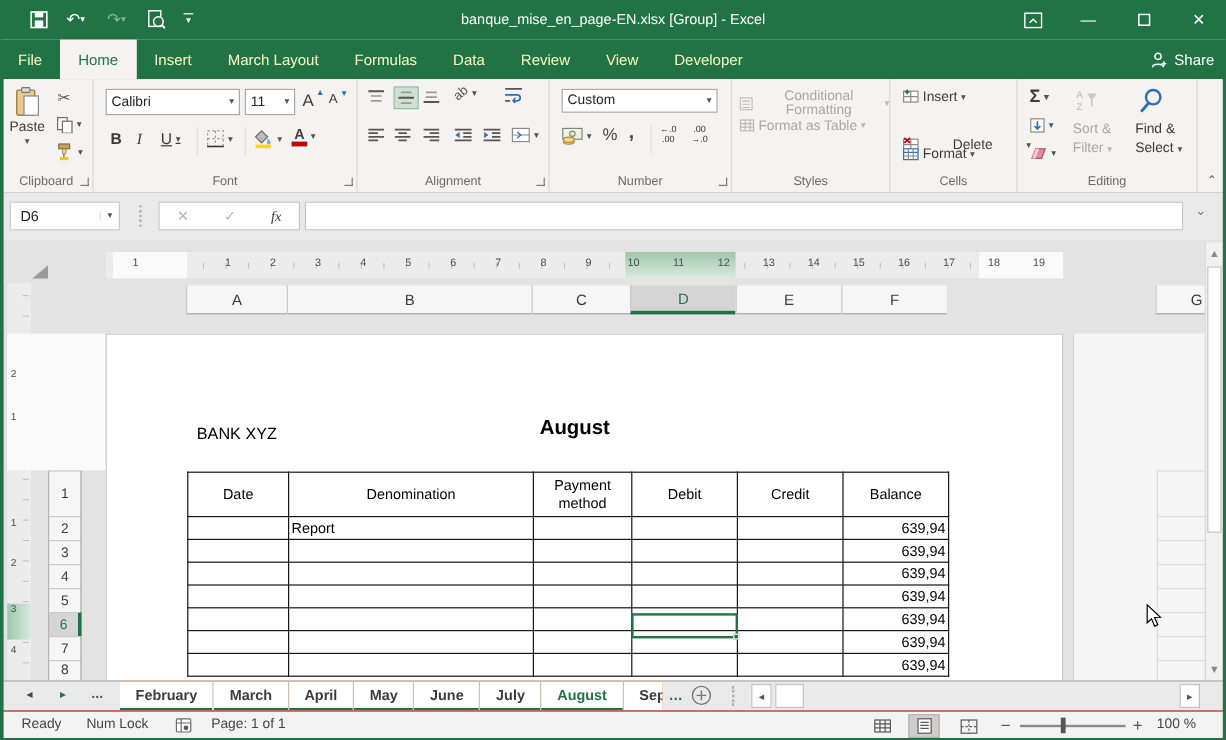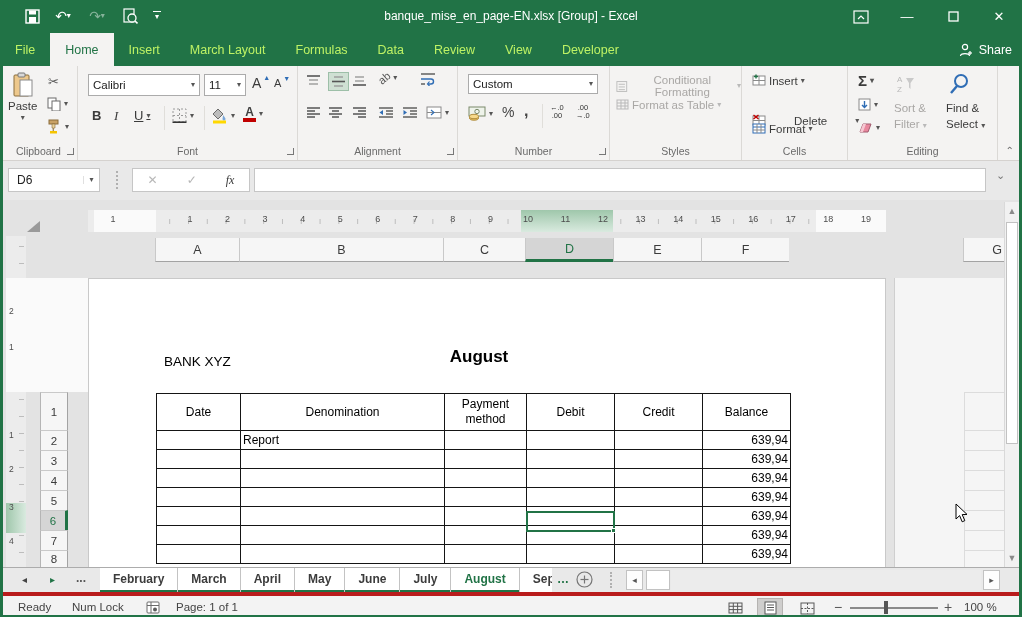--- a/index.html
+++ b/index.html
@@ -6,21 +6,21 @@
 html,body{background:#bbb;}
 body{font-family:"Liberation Sans",sans-serif;-webkit-font-smoothing:antialiased;}
 #app{position:relative;width:1022px;height:617px;overflow:hidden;background:#e3e3e3;}
 
 .titlebar{position:absolute;left:0;top:0;width:1022px;height:33px;background:#217346;color:#fff;}
 .qbtn{position:absolute;top:4px;height:24px;display:flex;align-items:center;justify-content:center;color:#fff;font-size:14px;cursor:default;}
 .title-text{position:absolute;left:0;top:0;width:100%;height:33px;line-height:33px;text-align:center;font-size:12px;color:#fff;}
 .winbtn{position:absolute;top:0;width:46px;height:33px;display:flex;align-items:center;justify-content:center;color:#fff;font-size:13px;}
 
 .tabrow{position:absolute;left:0;top:33px;width:1022px;height:33px;background:#217346;display:flex;align-items:stretch;}
-.rtab{color:#bef264;font-size:12.5px;padding:0 15px;display:flex;align-items:center;}
+.rtab{color:#fef9c3;font-size:12.5px;padding:0 15px;display:flex;align-items:center;}
 .rtab.active{background:#f4f3f2;color:#217346;}
 .tellme{color:#fff;font-size:12.5px;display:flex;align-items:center;gap:7px;padding:0 12px;}
 .share{position:absolute;right:10px;top:33px;height:33px;display:flex;align-items:center;gap:6px;color:#fff;font-size:12.5px;}
 
 .ribbon{position:absolute;left:0;top:66px;width:1022px;height:95px;background:#f4f3f2;border-bottom:1px solid #d5d2cf;}
 .rgroup{position:absolute;top:0;height:94px;border-right:1px solid #dbd9d6;}
 .glabel{position:absolute;bottom:3px;left:0;width:100%;text-align:center;font-size:10.5px;color:#6a6a6a;}
 .launcher{position:absolute;bottom:5px;right:3px;width:7px;height:7px;border-right:1px solid #777;border-bottom:1px solid #777;}
 .combo{position:absolute;background:#fff;border:1px solid #ababab;font-size:11.5px;color:#222;display:flex;align-items:center;padding:0 4px;justify-content:space-between;}
 .caret{font-size:8px;color:#555;line-height:1;}
@@ -46,21 +46,21 @@
 .xtable th,.xtable td{border:1px solid #151515;overflow:hidden;white-space:nowrap;padding:0 2px;}
 .td-balance{text-align:right;}
 .scroll{background:#f1f1f1;}
 .scrollbtn{display:flex;align-items:center;justify-content:center;color:#8a8a8a;font-size:9px;}
 
 .tabbar{position:absolute;left:0;top:567px;width:1022px;height:25px;background:#e9e9e9;border-top:1px solid #acacac;font-size:12px;}
 .stab{flex:0 0 auto;padding:0 13px;line-height:22px;font-weight:bold;color:#3c3c3c;border-right:1px solid #c3c3c3;background:#fff;box-shadow:inset 0 -2px 0 #217346;}
 .stab.active{color:#217346;}
 .stab.ungrouped{box-shadow:none;}
 
-.statusbar{position:absolute;left:0;top:592px;width:1022px;height:25px;background:#f3f3f3;border-top:4px solid #b91c1c;font-size:11.5px;color:#444;}
+.statusbar{position:absolute;left:0;top:592px;width:1022px;height:25px;background:#f3f3f3;border-top:1px solid #b91c1c;font-size:11.5px;color:#444;}
 .sitem{position:absolute;top:0;height:23px;line-height:23px;}
 .viewbtn{position:absolute;top:2px;width:26px;height:20px;display:flex;align-items:center;justify-content:center;}
 .viewbtn.sel{background:#cfcecd;border:1px solid #b5b3b1;}
 .greenborder{position:absolute;background:#217346;}
 svg{display:block;}
 </style>
 </head>
 <body>
 
 <div id="app">

